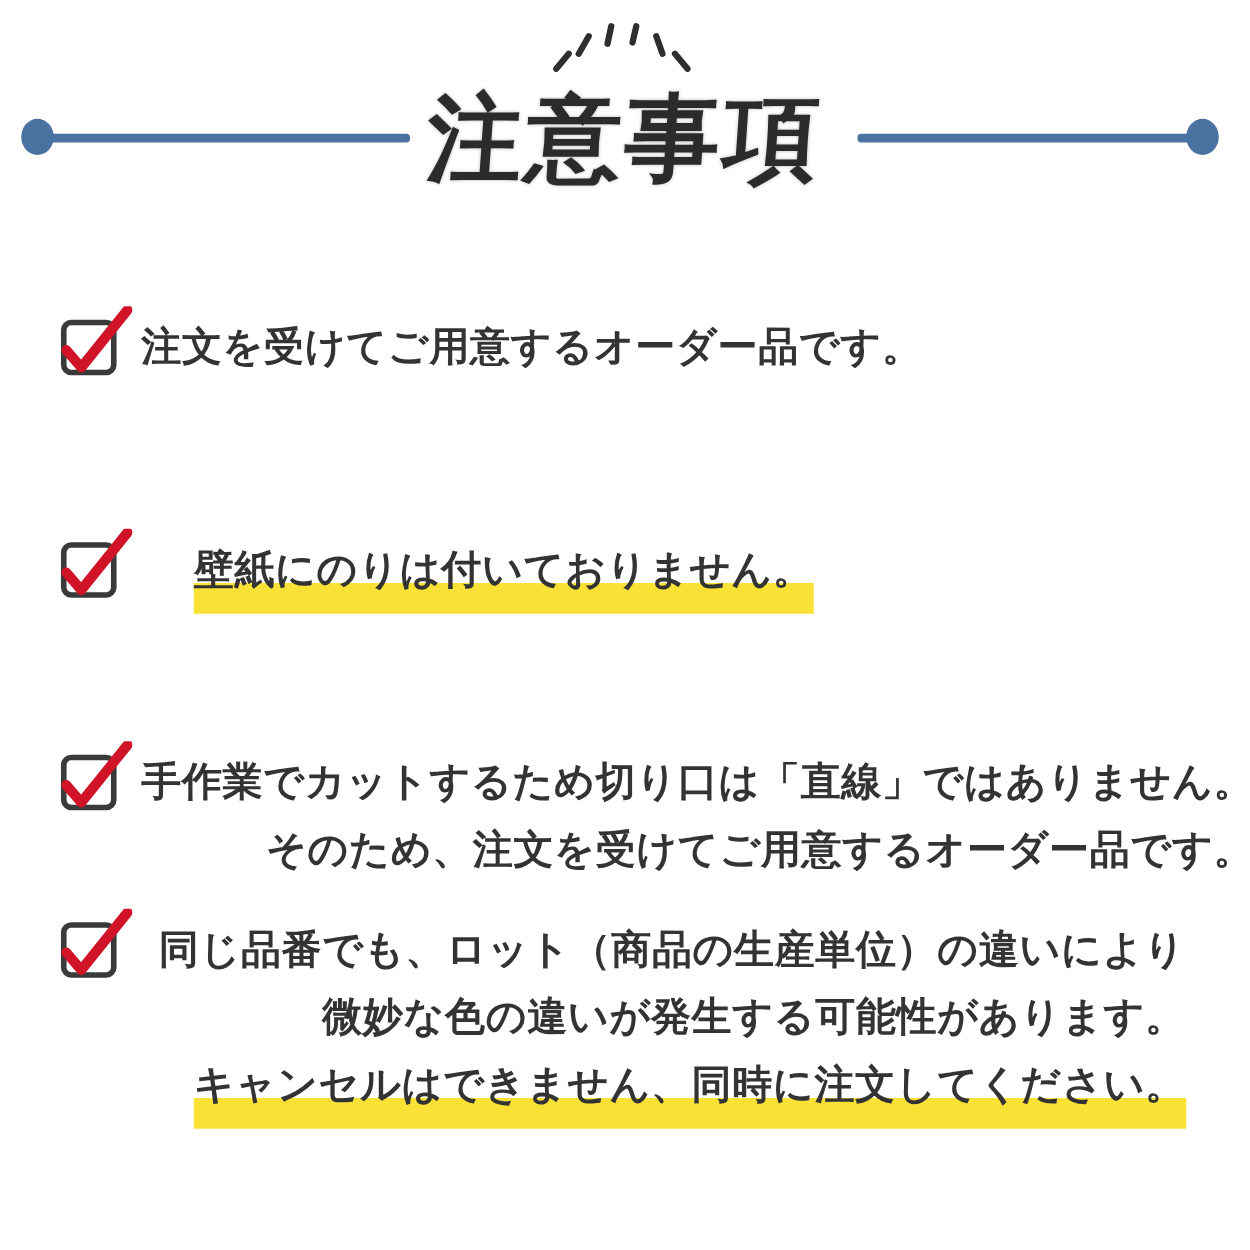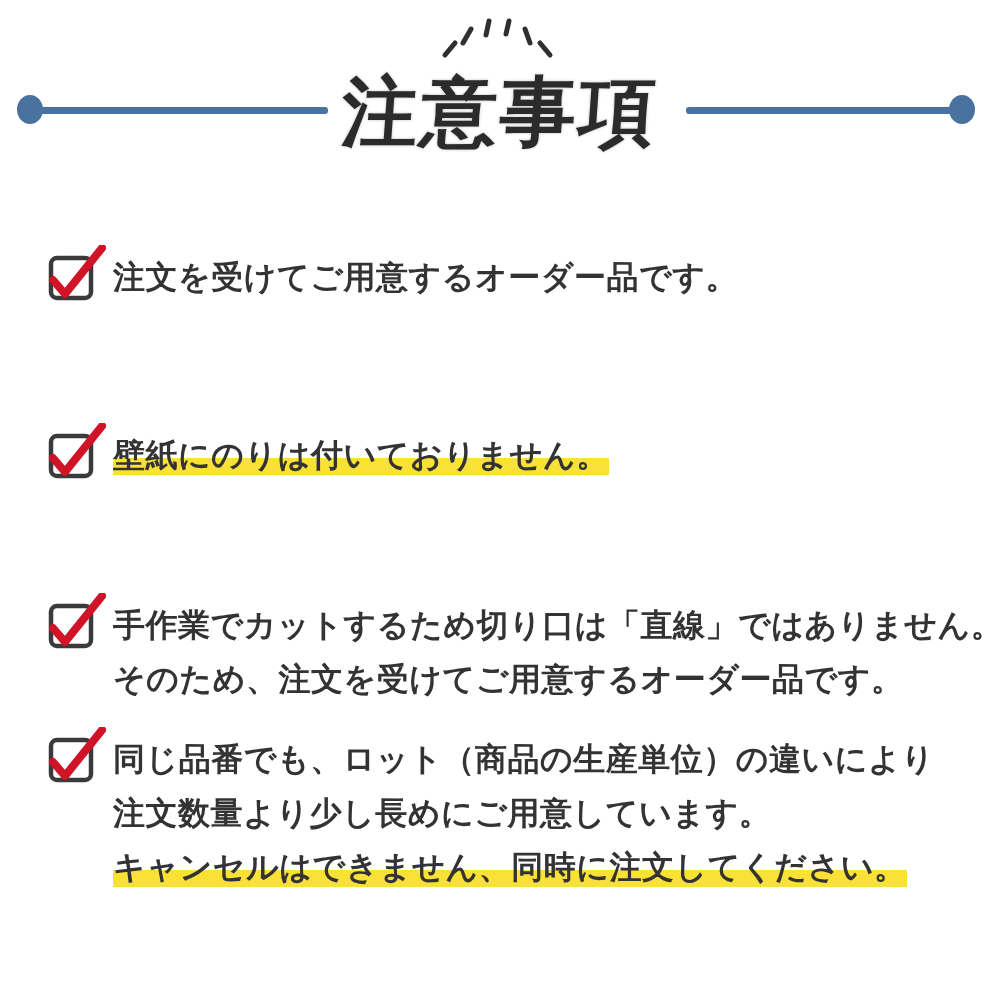--- a/index.html
+++ b/index.html
@@ -27,25 +27,26 @@
     transform:skewX(-4deg);
     text-shadow:0 0 3px #b9b9b9;
   }
 
   
   .item{position:absolute;left:44px;display:flex;align-items:flex-start;}
   .checkbox{flex:none;width:62px;height:58px;margin-top:-5px;}
   .lines{margin-left:7px;}
   .line{
     font-size:32px;font-weight:bold;color:#333333;line-height:54px;
-    white-space:nowrap;letter-spacing:0.5px;
+    white-space:nowrap;letter-spacing:0.5px;text-align:right;
   }
   .hl{
     background:linear-gradient(to top,#f9e235 46%,rgba(249,226,53,0) 46%);
-    padding-bottom:2px;
+    padding-bottom:18px;
+    margin-left:42px;
   }
 </style>
 </head>
 <body>
 
 <div class="canvas">
 
   <svg class="rays" width="130" height="48" viewBox="0 0 130 48">
     <g stroke="#2f2f2f" stroke-width="5" stroke-linecap="round">
       <line x1="9" y1="41" x2="19" y2="29"></line>
@@ -94,18 +95,18 @@
     </div>
   </div>
 
   <div class="item" style="top:732px">
     <svg class="checkbox" viewBox="0 0 62 58">
       <rect x="7" y="13" width="40" height="40" rx="6" fill="#ffffff" stroke="#3a3a3a" stroke-width="4.5"></rect>
       <path d="M9 35 L21 49 L58 3" fill="none" stroke="#d01327" stroke-width="8" stroke-linecap="round" stroke-linejoin="round"></path>
     </svg>
     <div class="lines">
       <div class="line"><span>同じ品番でも、ロット（商品の生産単位）の違いにより</span></div>
-      <div class="line"><span>注文数量より少し長めにご用意しています。</span></div>
+      <div class="line"><span>微妙な色の違いが発生する可能性があります。</span></div>
       <div class="line"><span class="hl">キャンセルはできません、同時に注文してください。</span></div>
     </div>
   </div>
 
 </div>
 
 </body></html>

